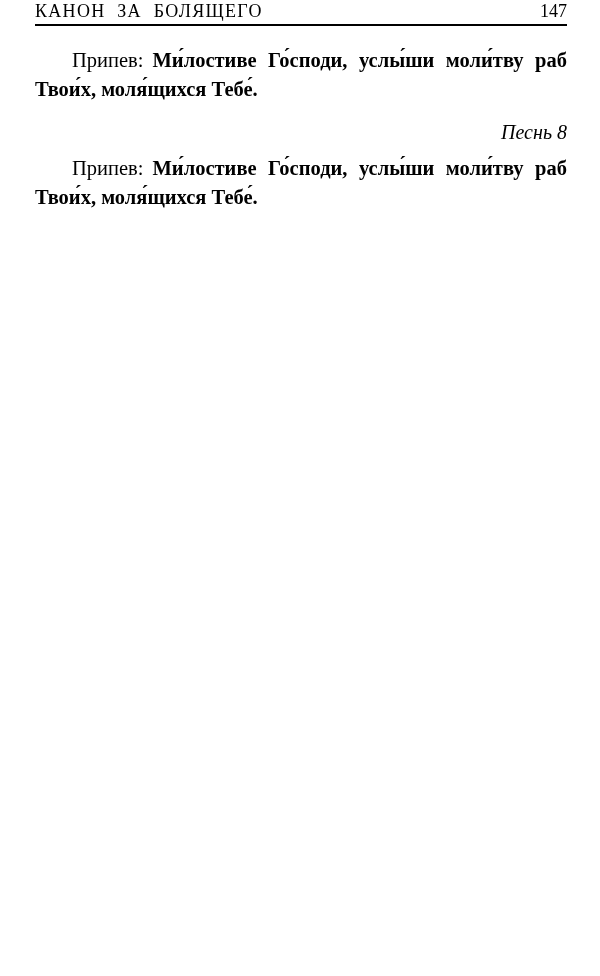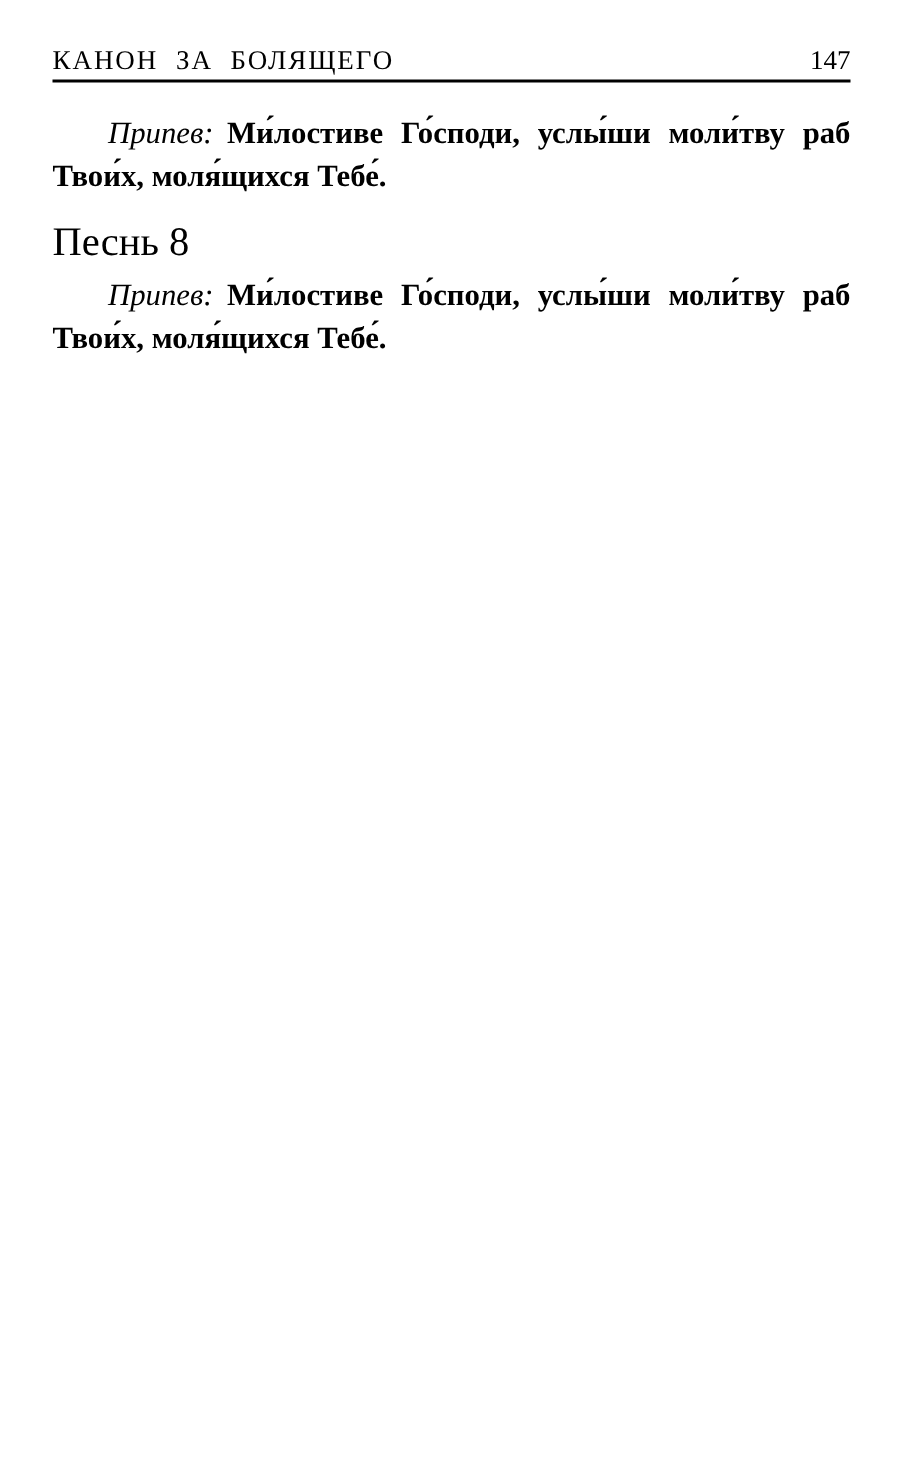--- a/index.html
+++ b/index.html
@@ -9,21 +9,21 @@
   body {
     width: 600px;
     height: 976px;
     background: #ffffff;
     overflow: hidden;
   }
   .page {
     box-sizing: border-box;
     width: 600px;
     height: 976px;
-    padding: 30px 33px 0 35px;
+    padding: 1px 33px 0 35px;
     background: #ffffff;
     color: #000000;
     font-family: "Liberation Serif", "DejaVu Serif", serif;
     overflow: hidden;
   }
   .running-header {
     display: flex;
     justify-content: space-between;
     align-items: flex-end;
   }
@@ -59,34 +59,34 @@
   .indent {
     text-indent: 37px;
   }
   .refrain {
     margin: 5px 0 4px 0;
   }
   .refrain .refrain-text {
     font-weight: bold;
   }
   .lbl {
-    font-style: italic;
     font-weight: normal;
     margin-right: 9px;
     margin-top: 38px;
   }
   .plbl {
     font-weight: bold;
     margin-right: 8px;
   }
   .heading {
-    text-align: left;
+    text-align: right;
     text-indent: 0;
+    font-style: italic;
     font-weight: normal;
-    font-size: 27px;
+    font-size: 20px;
     line-height: 30px;
     margin: 13px 0 7px 0;
   }
   .irmos {
     margin-bottom: 3px;
   }
 </style>
 </head>
 <body>
 

